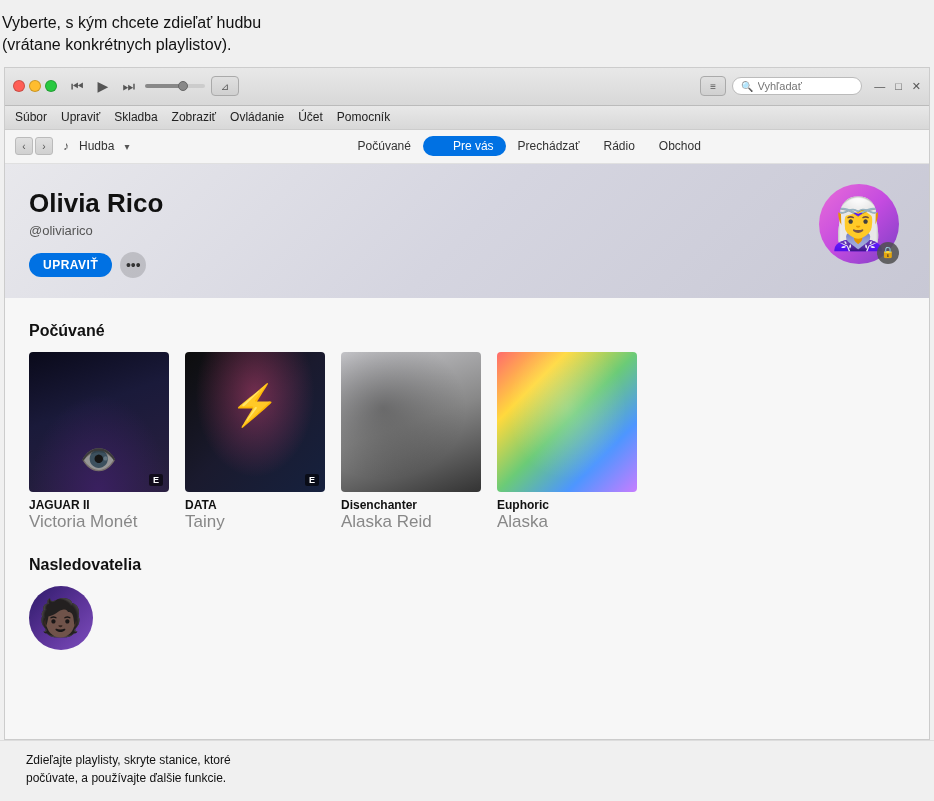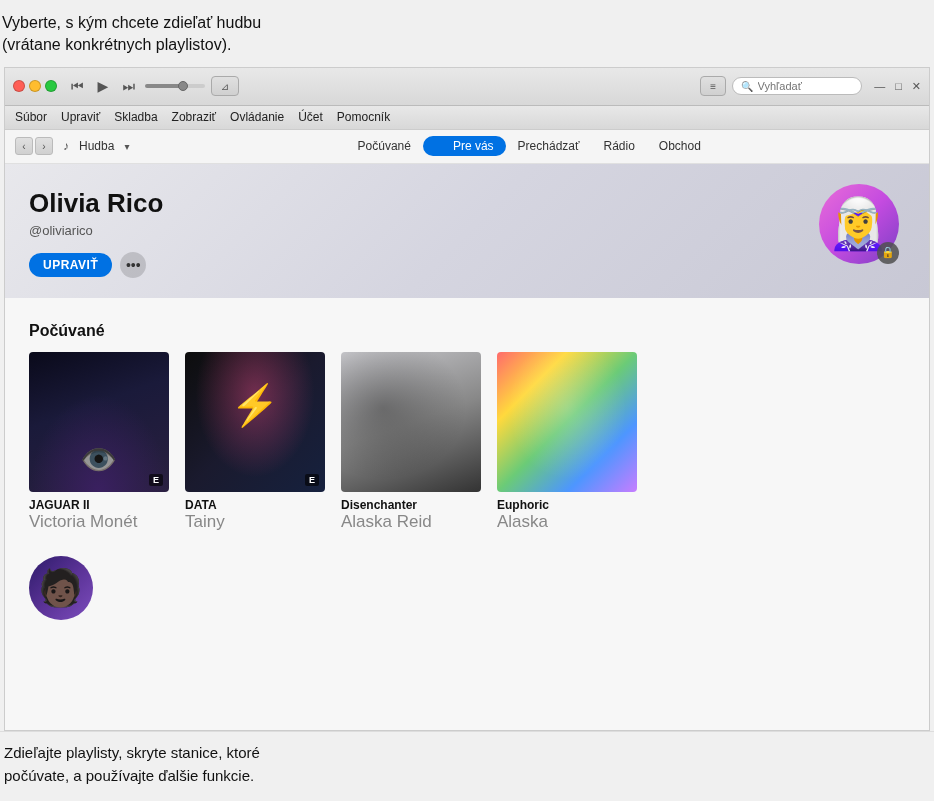--- a/index.html
+++ b/index.html
@@ -452,22 +452,22 @@
       background: #e0e0e0;
     }
     .scroll-section::-webkit-scrollbar-thumb {
       background: #b0b0b0;
       border-radius: 4px;
     }
 
     
     .bottom-tooltip {
       background: #f0f0f0;
-      padding: 10px 18px 14px 4px;
-      font-size: 15px;
+      padding: 10px 18px 14px 26px;
+      font-size: 12px;
       line-height: 1.5;
       color: #111;
       flex-shrink: 0;
       border-top: 1px solid #ddd;
     }
   </style>
 </head>
 <body>
 
 <div class="top-tooltip">
@@ -613,20 +613,21 @@
 
         <div class="album-item">
           <div class="album-cover album-euphoric"></div>
           <div class="album-name">Euphoric</div>
           <div class="album-artist">Alaska</div>
         </div>
 
       </div>
 
       <div class="followers-section">
+        <div class="followers-title">Nasledovatelia</div>
         <div class="follower-avatar">
           <span>🧑🏿</span>
         </div>
       </div>
 
     </div>
   </div>
 </div>
 
 <div class="bottom-tooltip">

